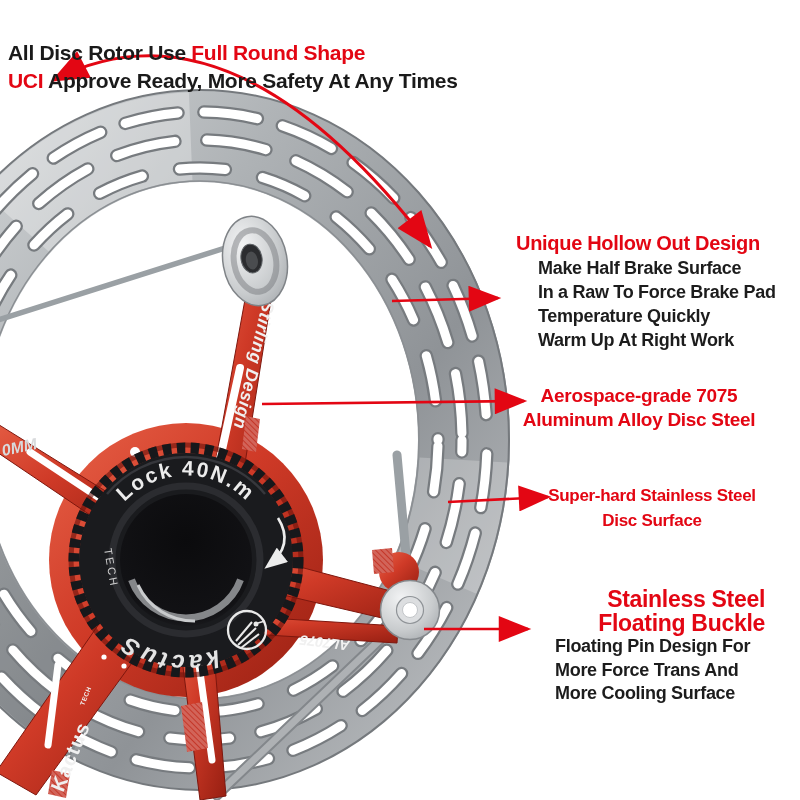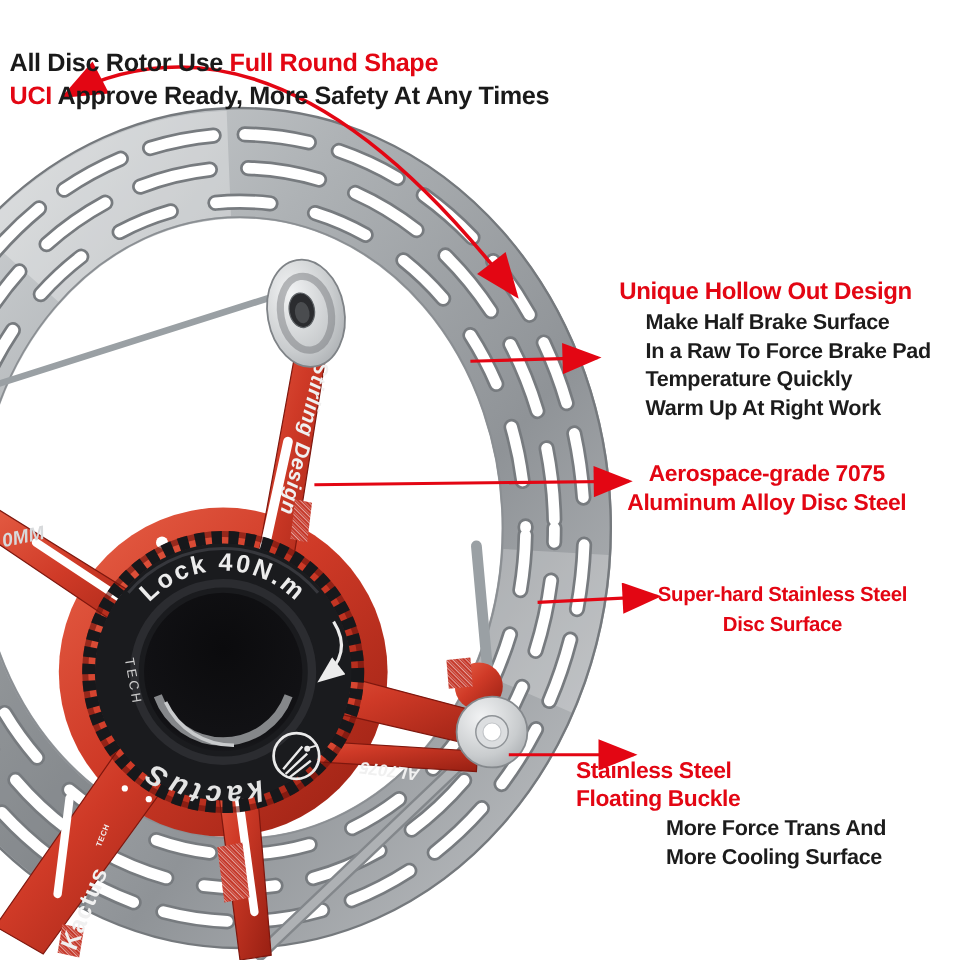--- a/index.html
+++ b/index.html
@@ -9,21 +9,21 @@
   .anno{position:absolute;letter-spacing:-0.3px;}
   .t-title{left:8px;top:39px;width:648px;text-align:left;font-size:21px;font-weight:bold;
            line-height:28px;color:#1a1a1a;}
   .red{color:#e30613;}
   .co-hollow{left:516px;top:231px;width:280px;}
   .co-hollow .h{font-size:20px;font-weight:bold;line-height:25px;}
   .body-lines{font-size:18px;font-weight:bold;color:#1c1c1c;line-height:24px;margin-left:22px;}
   .co-core{left:508px;top:384px;width:262px;text-align:center;font-size:19px;font-weight:bold;line-height:24px;}
   .co-surface{left:518px;top:483px;width:268px;text-align:center;font-size:17px;font-weight:bold;line-height:25px;}
   .co-buckle{left:480px;top:587px;width:300px;}
-  .co-buckle .h{font-size:19px;font-weight:bold;line-height:24px;text-align:left;width:285px;margin-top:44px;}
+  .co-buckle .h{font-size:23px;font-weight:bold;line-height:24px;text-align:right;width:285px;}
   .co-buckle .body-lines{padding-left:53px;line-height:23.5px;}
 </style>
 </head>
 <body>
 
 <div class="stage">
 
 <svg width="800" height="800" viewBox="0 0 800 800">
   <defs>
     <linearGradient id="bandGrad" x1="0" y1="0" x2="1" y2="0.9">
@@ -201,18 +201,19 @@
   <div>Super-hard Stainless Steel</div>
   <div>Disc Surface</div>
 </div>
 
 <div class="anno co-buckle">
   <div class="h red">
     <div>Stainless Steel</div>
     <div>Floating Buckle</div>
   </div>
   <div class="body-lines">
+    <div>Floating Pin Design For</div>
     <div>More Force Trans And</div>
     <div>More Cooling Surface</div>
   </div>
 </div>
 
 </div>
 
 </body></html>

